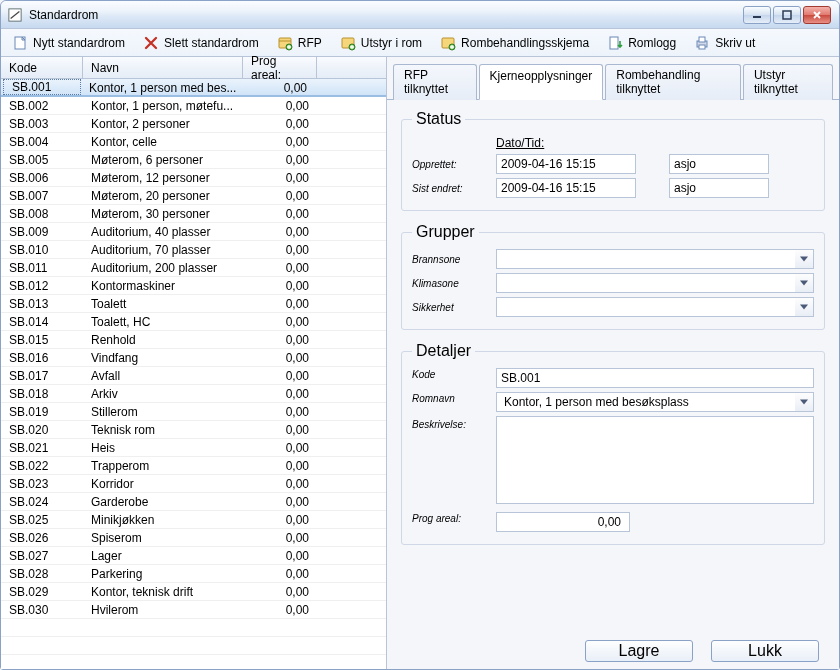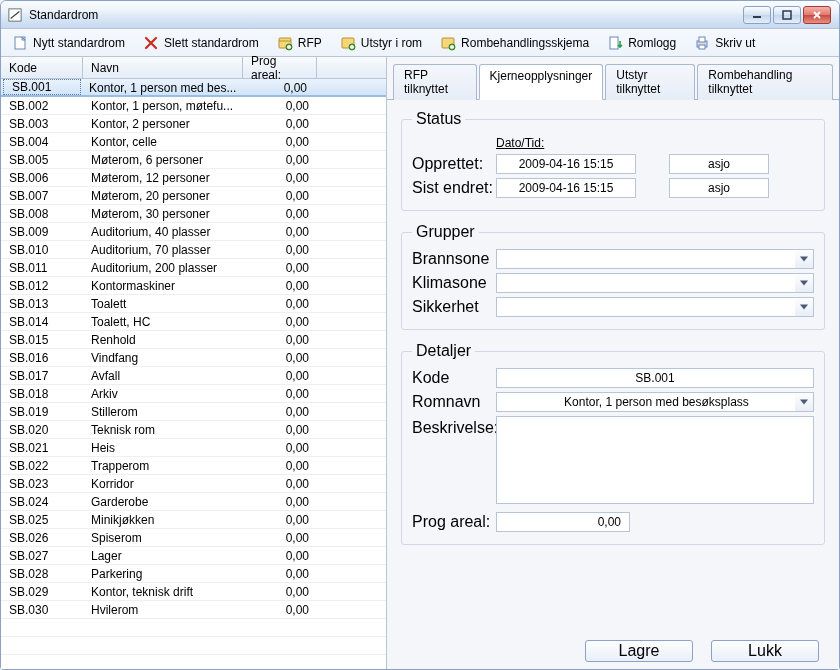--- a/index.html
+++ b/index.html
@@ -228,39 +228,39 @@
   }
 
   .form-row {
     display: flex;
     align-items: center;
     height: 24px;
     gap: 8px;
   }
   .form-row label.l {
     width: 76px;
-    font-size: 16px;
+    font-size: 10px;
     white-space: nowrap;
+    font-style: italic;
   }
   .status-header {
     margin-left: 84px;
     text-decoration: underline;
     font-size: 12px;
     height: 18px;
     display: flex; align-items: center;
   }
 
   .txt, .combo, .tarea {
     border: 1px solid var(--input-border);
     background: #fff;
     height: 20px;
     font-family: inherit;
     font-size: 12px;
     padding: 1px 4px;
-    text-align: center;
   }
   .txt { }
   .w-date { width: 140px; }
   .w-user { width: 100px; margin-left: 25px; }
   .combo {
     appearance: none;
     width: 318px;
     background:
       linear-gradient(#fdfdfd, #e9eef6) right / 18px 100% no-repeat,
       #fff;
@@ -583,22 +583,22 @@
           </div>
           <div class="blank-row"></div>
           <div class="blank-row"></div>
         </div>
     </div>
 
     <div class="right">
       <div class="tabs" id="tabs">
           <div class="tab">RFP tilknyttet</div>
           <div class="tab active">Kjerneopplysninger</div>
+          <div class="tab">Rombehandling tilknyttet</div>
           <div class="tab">Utstyr tilknyttet</div>
-          <div class="tab">Rombehandling tilknyttet</div>
         </div>
 
       <div class="tab-panel">
 
         <fieldset class="grp">
           <legend>Status</legend>
           <div class="status-header">Dato/Tid:</div>
           <div class="form-row">
             <label class="l">Opprettet:</label>
             <input class="txt w-date" readonly="" value="2009-04-16 15:15" style="">

